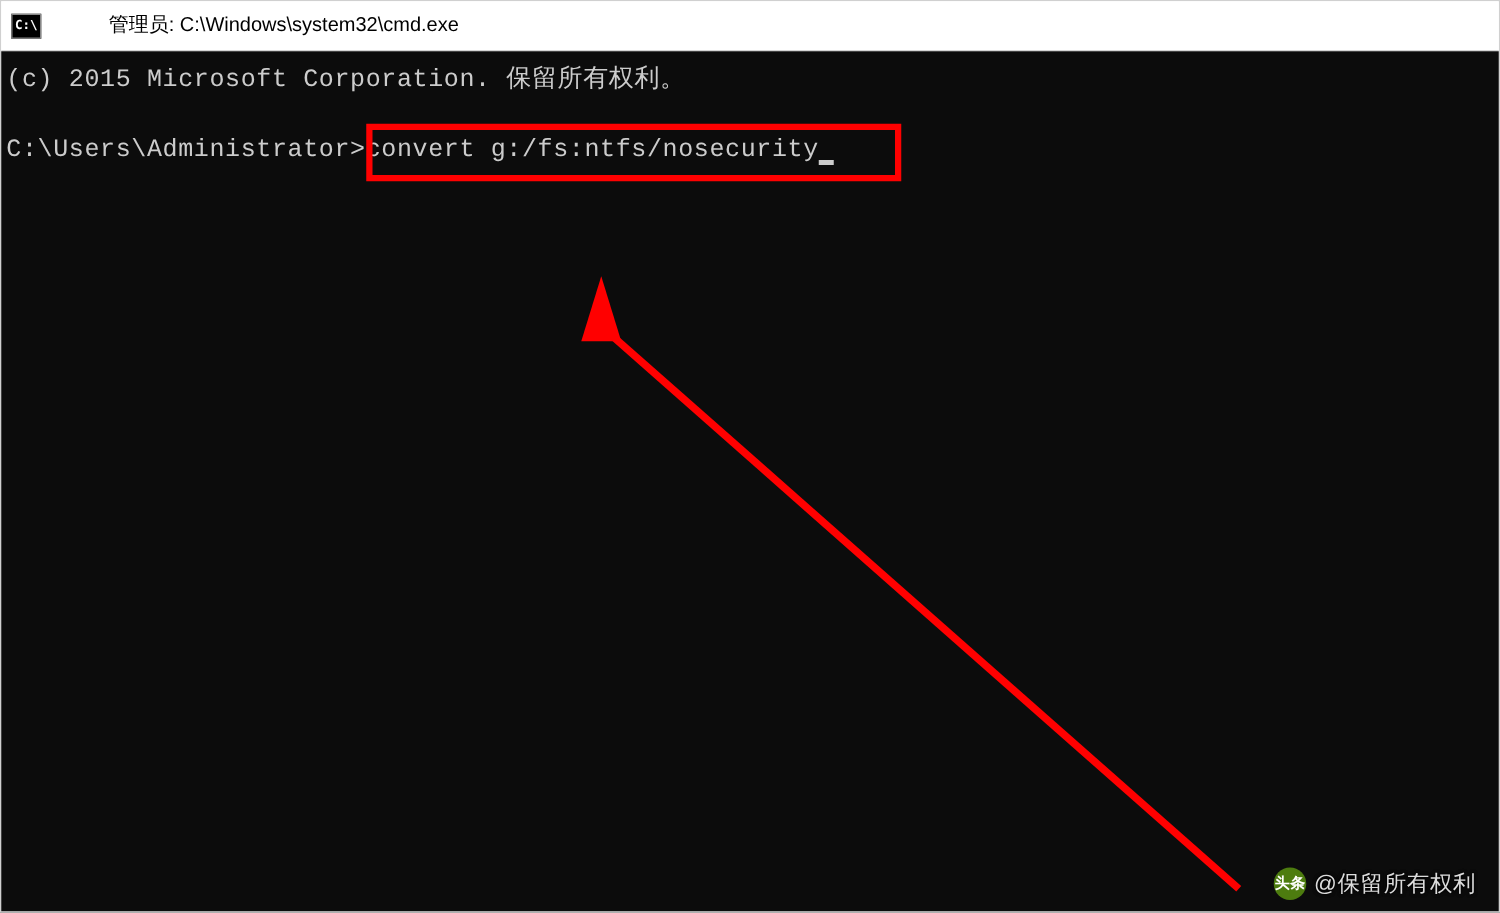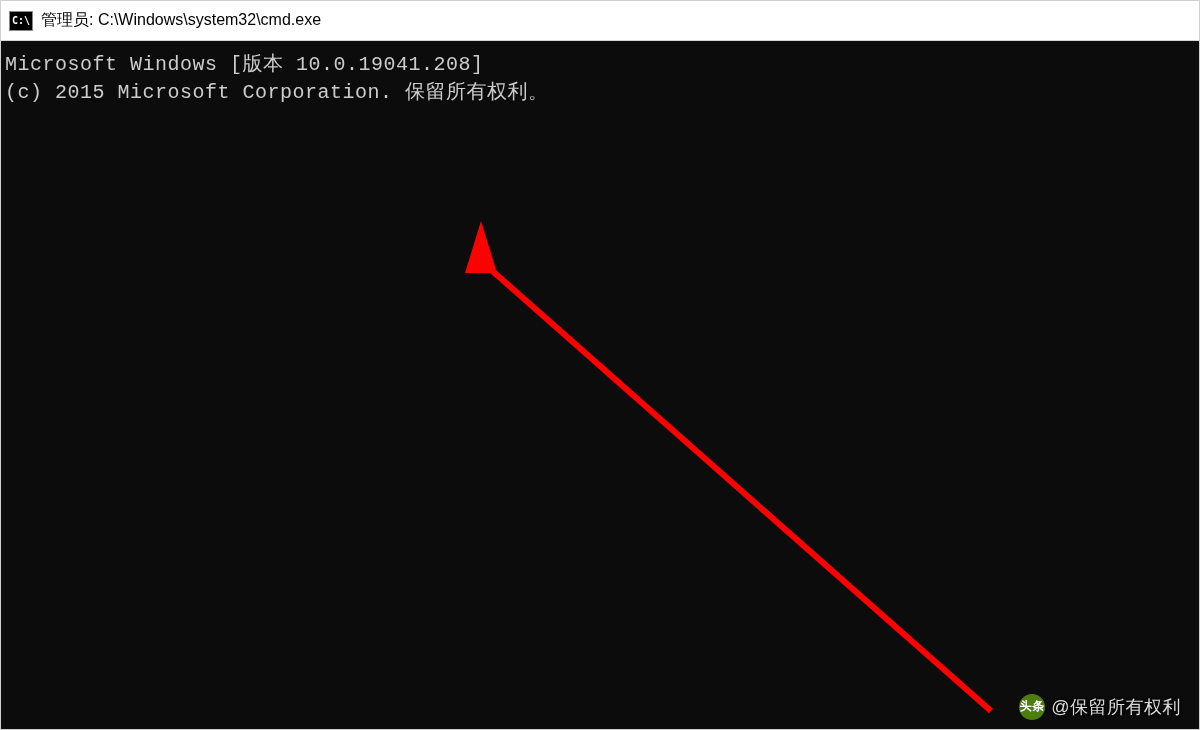--- a/index.html
+++ b/index.html
@@ -42,20 +42,21 @@
       display: flex;
       align-items: center;
       justify-content: center;
       margin-right: 8px;
       font-family: Consolas, monospace;
       border: 1px solid #888;
     }
     .titlebar-text {
       font-size: 16px;
       color: #000;
+      margin-left: 46px;
     }
     .terminal {
       background: #0c0c0c;
       height: calc(100% - 40px);
       padding: 10px 0 0 0;
       font-family: Consolas, "Courier New", monospace;
       font-size: 20px;
       color: #cccccc;
       line-height: 28px;
       position: relative;
@@ -122,22 +123,25 @@
   </style>
 </head>
 <body>
 
 <div class="window">
   <div class="titlebar">
     <div class="titlebar-icon">C:\</div>
     <div class="titlebar-text">管理员: C:\Windows\system32\cmd.exe</div>
   </div>
   <div class="terminal">
-    <div class="term-line">Microsoft Windows [版本 10.0.19041.208]</div>
     <div class="term-line">(c) 2015 Microsoft Corporation. 保留所有权利。</div>
+    <div class="prompt-line">
+      <span>C:\Users\Administrator&gt;</span><span>convert g:/fs:ntfs/nosecurity</span><span class="cursor"></span>
+      <div class="cmd-highlight"></div>
+    </div>
 
     <svg class="annotation-arrow" width="600" height="520" viewBox="0 0 600 520">
       <line x1="40" y1="50" x2="550" y2="500" stroke="#ff0000" stroke-width="6"></line>
       <polygon points="40,10 24,62 56,62" fill="#ff0000"></polygon>
     </svg>
 
     <div class="watermark-wrapper">
       <div class="watermark-logo">头条</div>
       <div class="watermark-text">@保留所有权利</div>
     </div>

